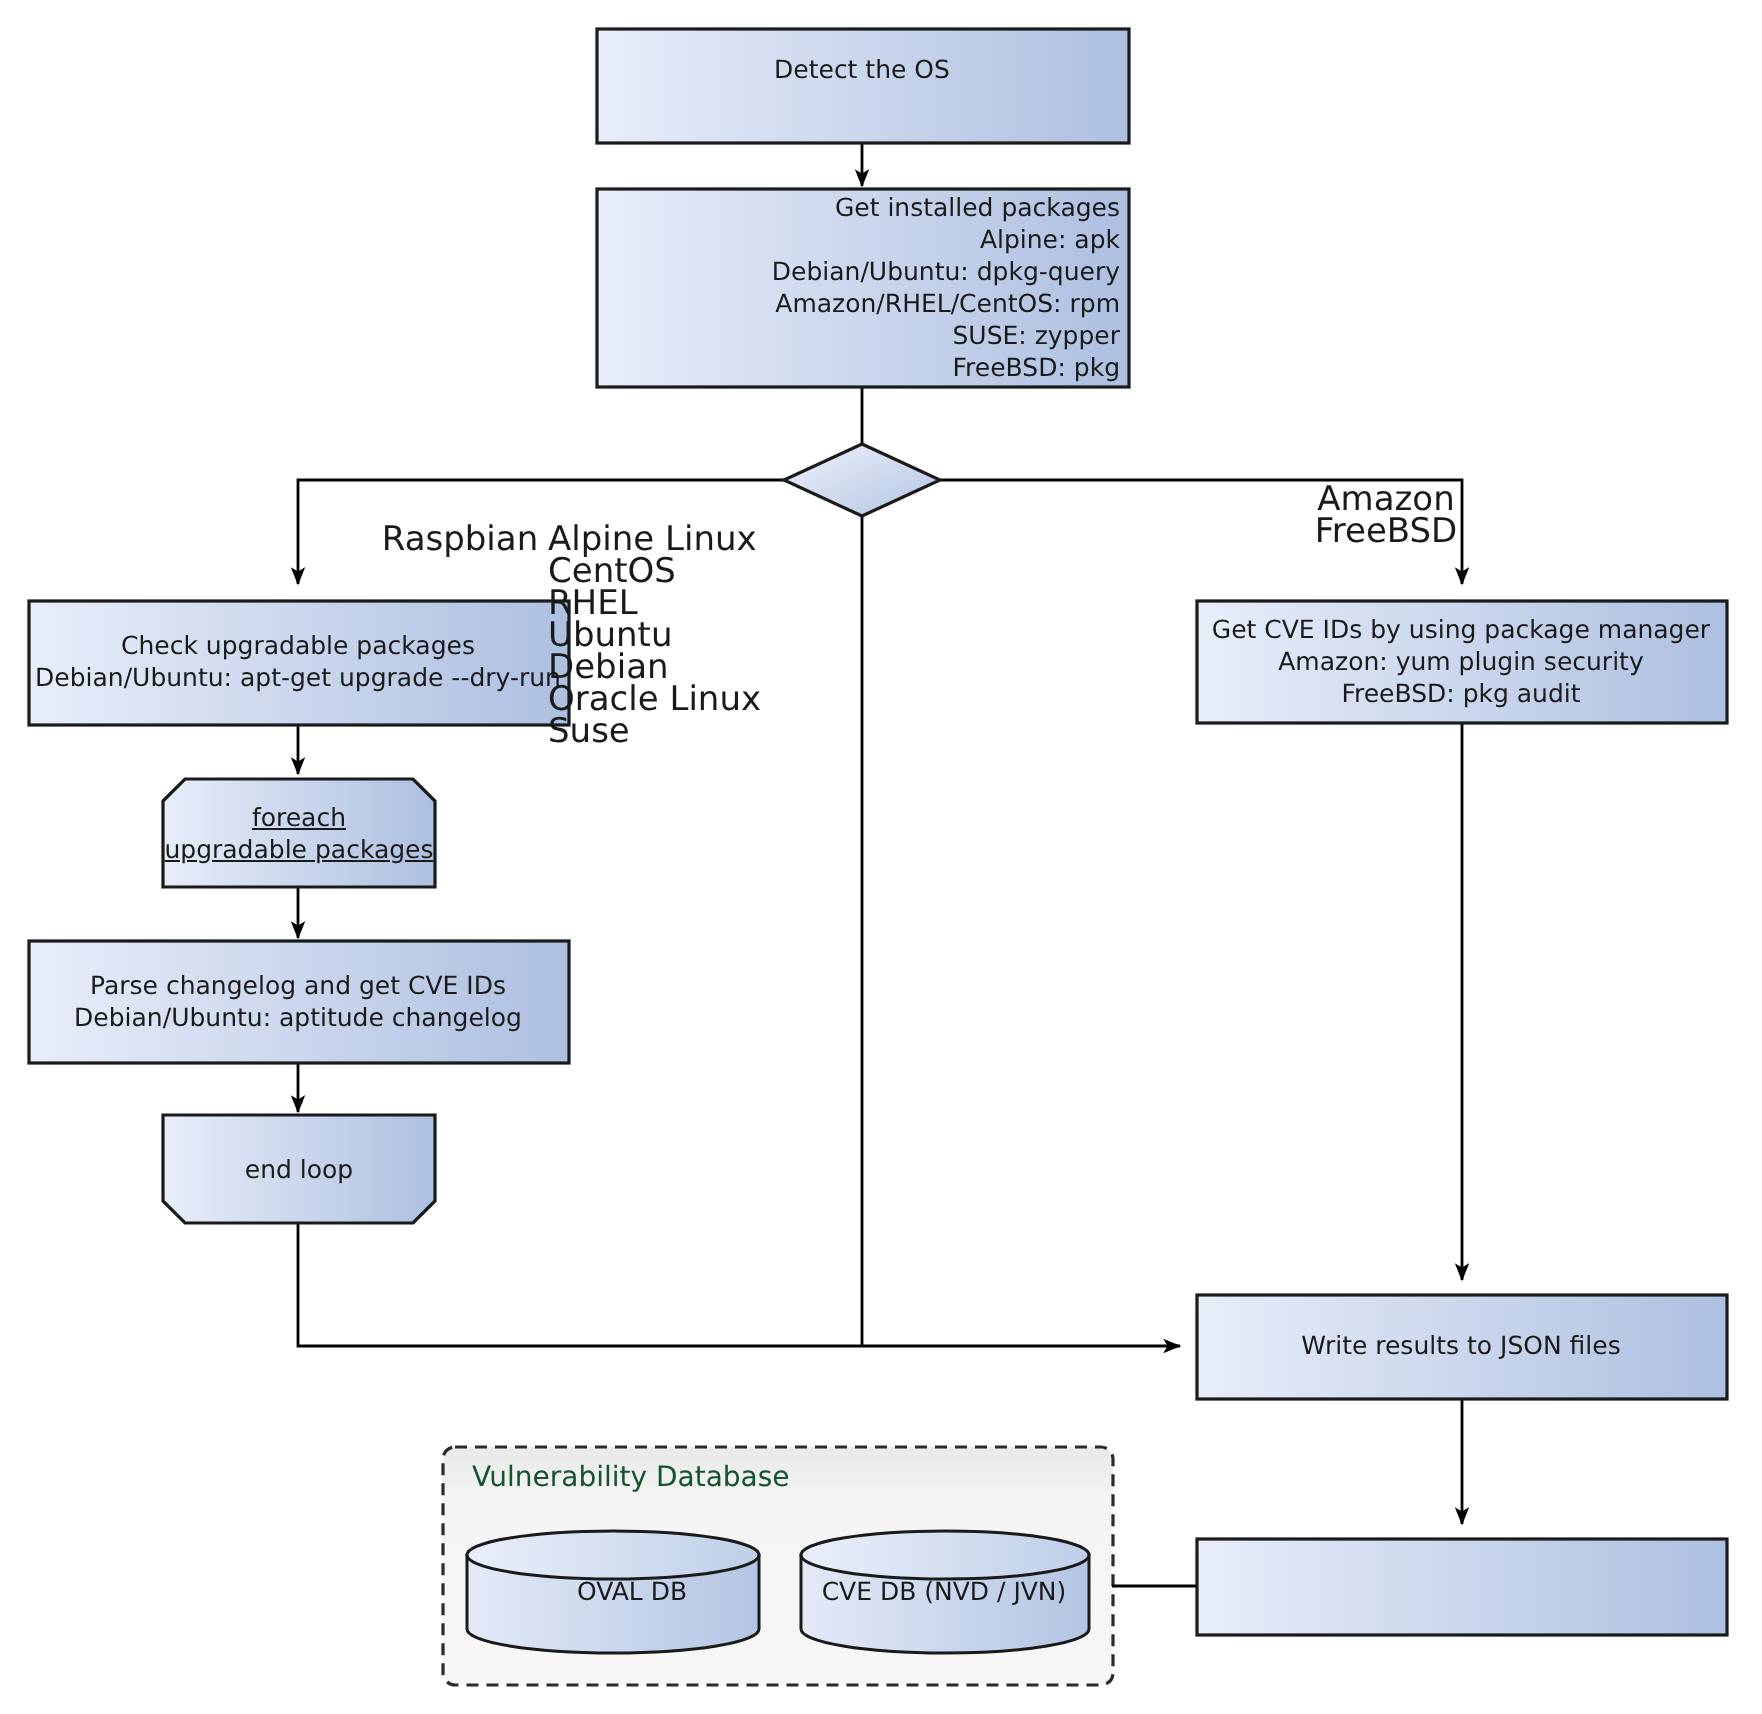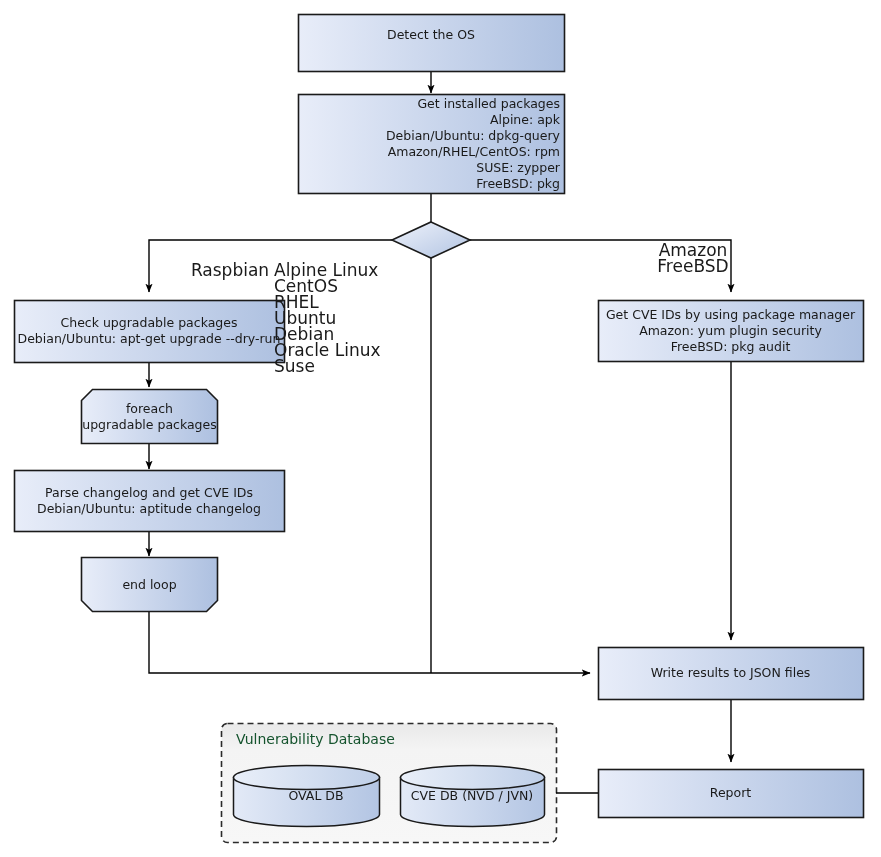--- a/index.html
+++ b/index.html
@@ -161,35 +161,34 @@
   <div class="node-text" style="left:298px; top:94px; width:262px; height:99px; justify-content:flex-end; text-align:right;">Get installed packages
 Alpine: apk
 Debian/Ubuntu: dpkg-query
 Amazon/RHEL/CentOS: rpm
 SUSE: zypper
 FreeBSD: pkg</div>
 
   <div class="node-text" style="left:14px; top:300px; width:270px; height:62px;">Check upgradable packages
 Debian/Ubuntu: apt-get upgrade --dry-run</div>
 
-  <div class="node-text" style="left:81px; top:389px; width:137px; height:55px;">foreach
+  <div class="node-text" style="left:81px; top:389px; width:137px; height:55px;text-decoration:underline;">foreach
 upgradable  packages</div>
 
   <div class="node-text" style="left:14px; top:470px; width:270px; height:61px;">Parse changelog and get  CVE IDs
 Debian/Ubuntu: aptitude changelog</div>
 
   <div class="node-text" style="left:81px; top:557px; width:137px; height:55px;">end loop</div>
 
   <div class="node-text" style="left:598px; top:647px; width:265px; height:52px;">Write results to JSON files</div>
 
   <div class="node-text" style="left:598px; top:300px; width:265px; height:61px;">Get CVE IDs by using package manager
 Amazon: yum plugin security
 FreeBSD: pkg audit</div>
 
-  <div class="node-text" style="left:598px; top:769px; width:265px; height:48px;">Report</div>
 
   <div class="node-text" style="left:243px; top:781px; width:146px; height:30px;">OVAL DB</div>
 
   <div class="node-text" style="left:400px; top:781px; width:144px; height:30px;">CVE DB (NVD / JVN)</div>
 
   <div class="group-title" style="left:236px; top:730px; width:332px;">Vulnerability Database</div>
 
   <div class="edge-label center-align" style="left:155px; top:262px; width:150px;">Raspbian</div>
 
   <div class="edge-label right-align" style="left:274px; top:262px; width:150px;">Alpine Linux

